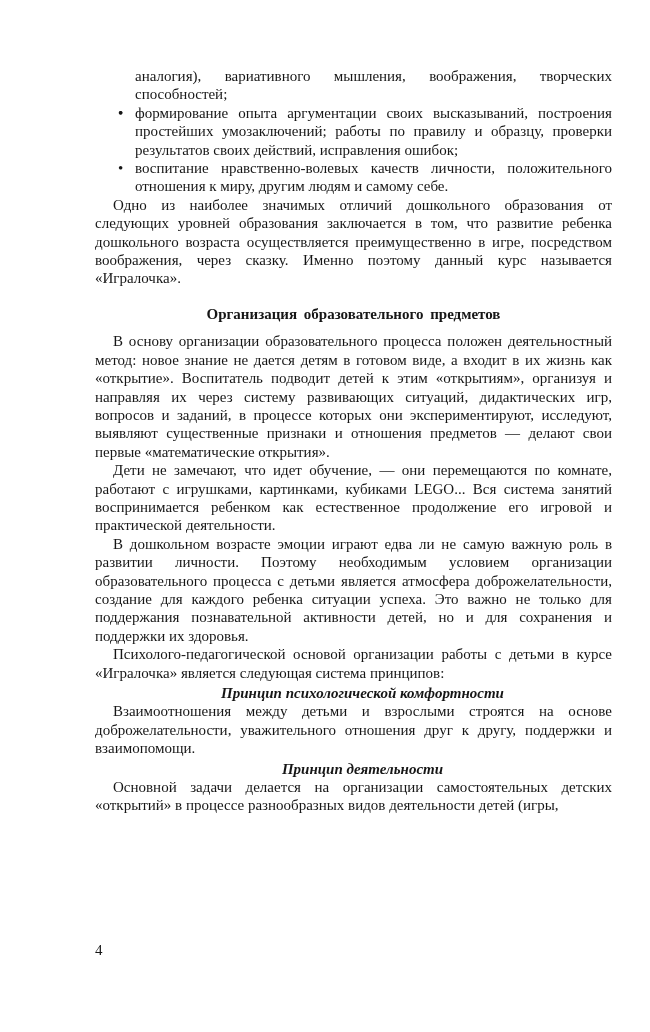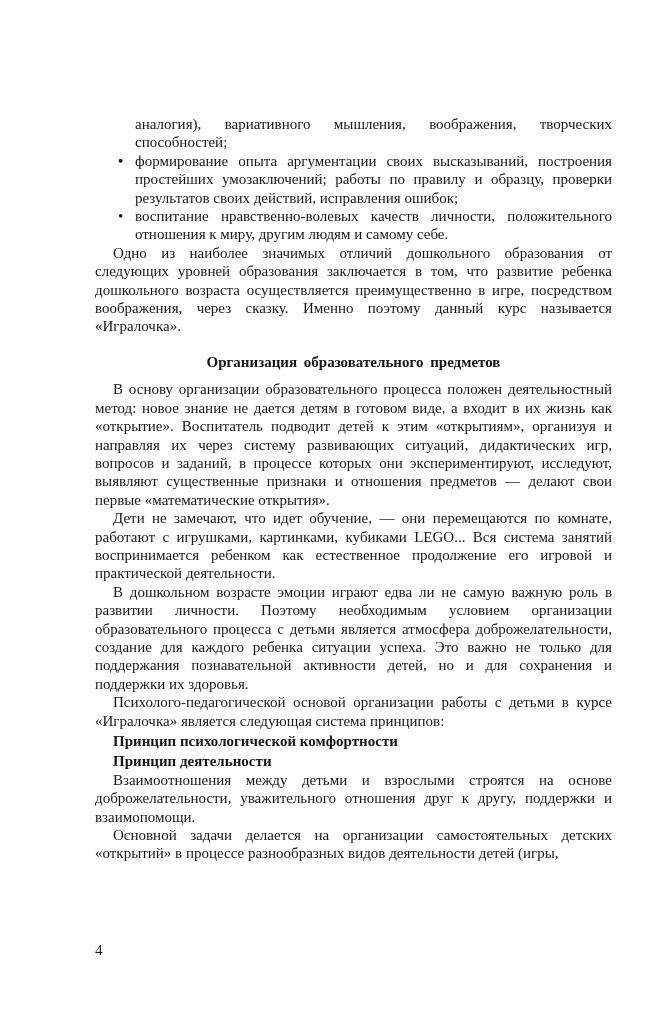--- a/index.html
+++ b/index.html
@@ -18,21 +18,20 @@
     line-height: 18.4px;
     overflow: hidden;
   }
   .textblock {
     position: absolute;
     left: 95px;
     top: 67px;
     width: 517px;
     text-align: justify;
     hyphens: auto;
-    margin-top: 48px;
     -webkit-hyphens: auto;
   }
   .para {
     margin: 0;
     text-indent: 18px;
   }
   .bullet-list {
     margin: 0;
     padding: 0;
   }
@@ -49,22 +48,23 @@
   .doc-heading {
     margin: 17px 0 9px 0;
     font-weight: bold;
     text-align: center;
     text-indent: 0;
     word-spacing: 3px;
   }
   .principle-title {
     margin: 2px 0 0 0;
     font-weight: bold;
+    font-style: italic;
     text-indent: 18px;
-    text-align: left;
+    text-align: center;
   }
   .page-number {
     position: absolute;
     left: 95px;
     top: 941px;
     font-family: "Liberation Serif", serif;
     font-size: 15px;
     color: #161616;
   }
 </style>
@@ -94,21 +94,21 @@
     <p class="para">Одно из наиболее значимых отличий дошкольного образования от следующих уровней образования заключается в том, что развитие ребенка дошкольного возраста осуществляется преимущественно в игре, посредством воображения, через сказку. Именно поэтому данный курс называется «Игралочка».</p>
 
     <p class="para doc-heading">Организация образовательного предметов</p>
 
     <p class="para">В основу организации образовательного процесса положен деятельностный метод: новое знание не дается детям в готовом виде, а входит в их жизнь как «открытие». Воспитатель подводит детей к этим «открытиям», организуя и направляя их через систему развивающих ситуаций, дидактических игр, вопросов и заданий, в процессе которых они экспериментируют, исследуют, выявляют существенные признаки и отношения предметов — делают свои первые «математические открытия».</p>
     <p class="para">Дети не замечают, что идет обучение, — они перемещаются по комнате, работают с игрушками, картинками, кубиками LEGO... Вся система занятий воспринимается ребенком как естественное продолжение его игровой и практической деятельности.</p>
     <p class="para">В дошкольном возрасте эмоции играют едва ли не самую важную роль в развитии личности. Поэтому необходимым условием организации образовательного процесса с детьми является атмосфера доброжелательности, создание для каждого ребенка ситуации успеха. Это важно не только для поддержания познавательной активности детей, но и для сохранения и поддержки их здоровья.</p>
     <p class="para">Психолого-педагогической основой организации работы с детьми в курсе «Игралочка» является следующая система принципов:</p>
 
     <p class="para principle-title">Принцип психологической комфортности</p>
+    <p class="para">Взаимоотношения между детьми и взрослыми строятся на основе доброжелательности, уважительного отношения друг к другу, поддержки и взаимопомощи.</p>
+
     <p class="para principle-title">Принцип деятельности</p>
-
-    <p class="para">Взаимоотношения между детьми и взрослыми строятся на основе доброжелательности, уважительного отношения друг к другу, поддержки и взаимопомощи.</p>
     <p class="para">Основной задачи делается на организации самостоятельных детских «открытий» в процессе разнообразных видов деятельности детей (игры,</p>
 
   </div>
 
   <div class="page-number">4</div>
 </div>
 
 </body></html>

